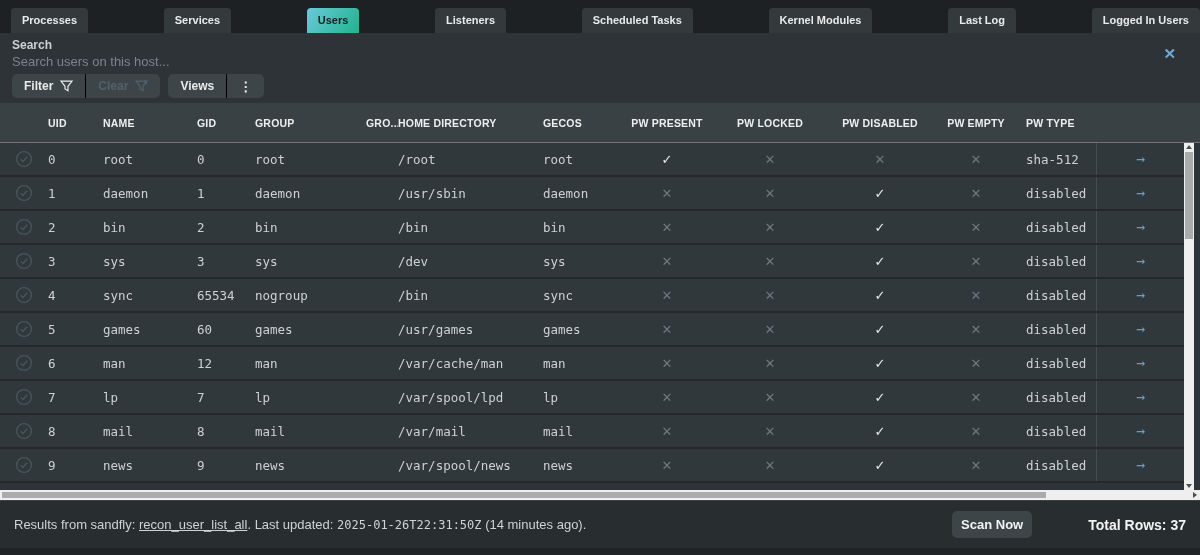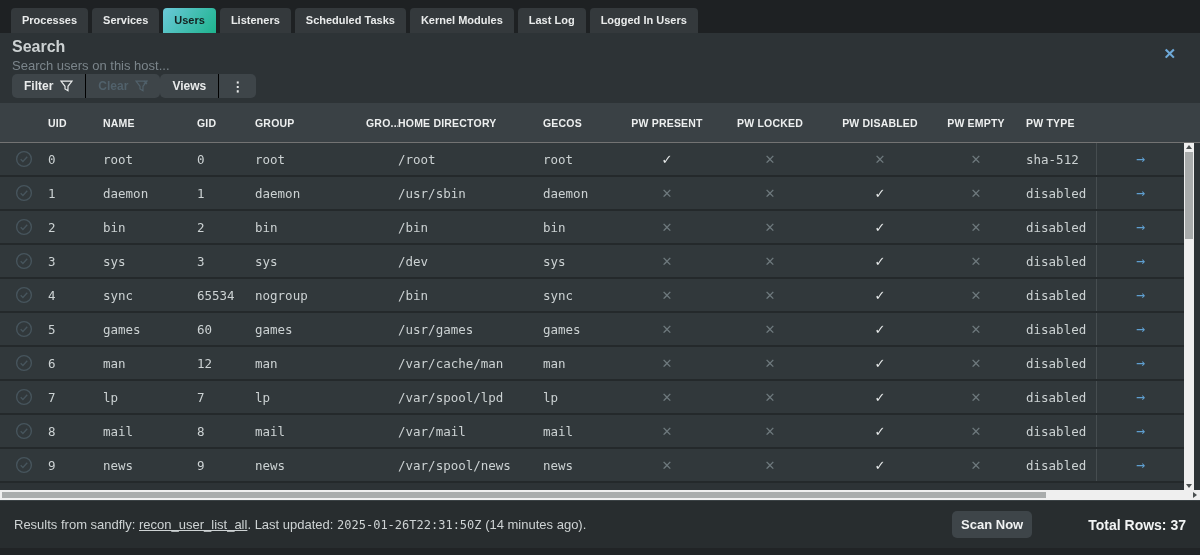--- a/index.html
+++ b/index.html
@@ -1,37 +1,37 @@
 <!DOCTYPE html>
 <html><head>
 <meta charset="utf-8">
 <style>
   * { margin:0; padding:0; box-sizing:border-box; }
   html,body { width:1200px; height:555px; overflow:hidden; }
   body { background:#212426; font-family:"Liberation Sans",sans-serif; }
 
   
-  .tabbar { height:33px; background:#1e2123; display:flex; align-items:flex-end; gap:4px; padding-left:11px; }
+  .tabbar { height:33px; background:#1e2123; display:flex; align-items:flex-end; gap:4px; padding-left:11px;justify-content:space-between; }
   .tab { height:25px; line-height:25px; padding:0 11px; background:#34393c; color:#e9ebeb;
          font-size:11px; font-weight:bold; border-radius:4px 4px 0 0; cursor:pointer; white-space:nowrap; }
   .tab.active { background:linear-gradient(125deg,#6bc9d9 0%,#1eb48e 100%); color:#14201f; }
 
   .panel { background:#2d3336; }
 
   
   .search-section { height:40px; padding:5px 12px 0; position:relative; }
-  .search-label { font-size:16px; font-weight:bold; color:#ccd1d2; margin-bottom:2px; }
+  .search-label { font-size:12px; font-weight:bold; color:#ccd1d2; margin-bottom:2px; }
   .search-input { display:block; width:1050px; background:transparent; border:none; outline:none;
                   font-family:"Liberation Sans",sans-serif; font-size:13px; color:#c6cccd; }
   .search-input::placeholder { color:#7b858b; opacity:1; }
   .search-clear { position:absolute; right:24px; top:13px; color:#6ea9d8; font-size:15px;
                   font-weight:bold; cursor:pointer; line-height:1; }
 
   
-  .toolbar { height:30px; padding:1px 12px 8px; display:flex; align-items:flex-start; }
+  .toolbar { height:30px; padding:1px 12px 8px; display:flex; gap:8px; align-items:flex-start; }
   .btn-group { display:flex; background:#3e4549; border-radius:5px; overflow:hidden; height:24px; }
   .btn { display:flex; align-items:center; gap:7px; padding:0 12px; font-size:12px; font-weight:bold;
          color:#e9ebeb; cursor:pointer; }
   .btn + .btn { border-left:1px solid #000000; }
   .btn.disabled { color:#51616b; }
   .btn.disabled svg path { stroke:#51616b; }
   .kebab { color:#e9ebeb; font-size:13px; font-weight:bold; letter-spacing:0; }
 
   
   .table-header { display:flex; align-items:center; height:40px; background:#3a4145; 

